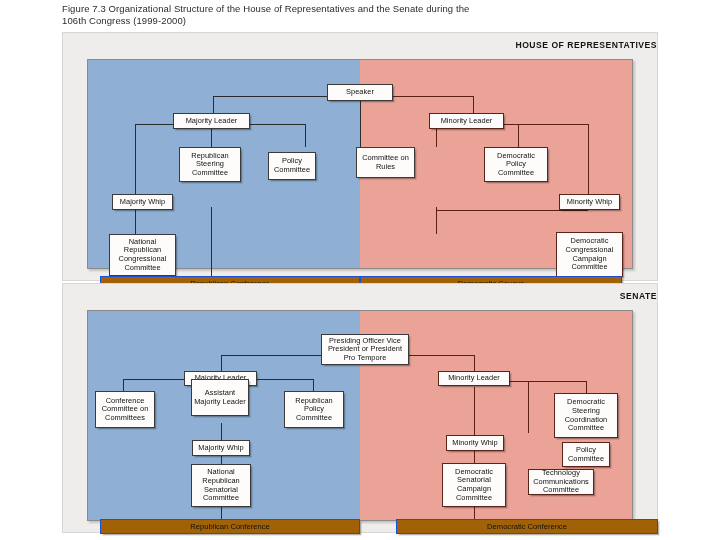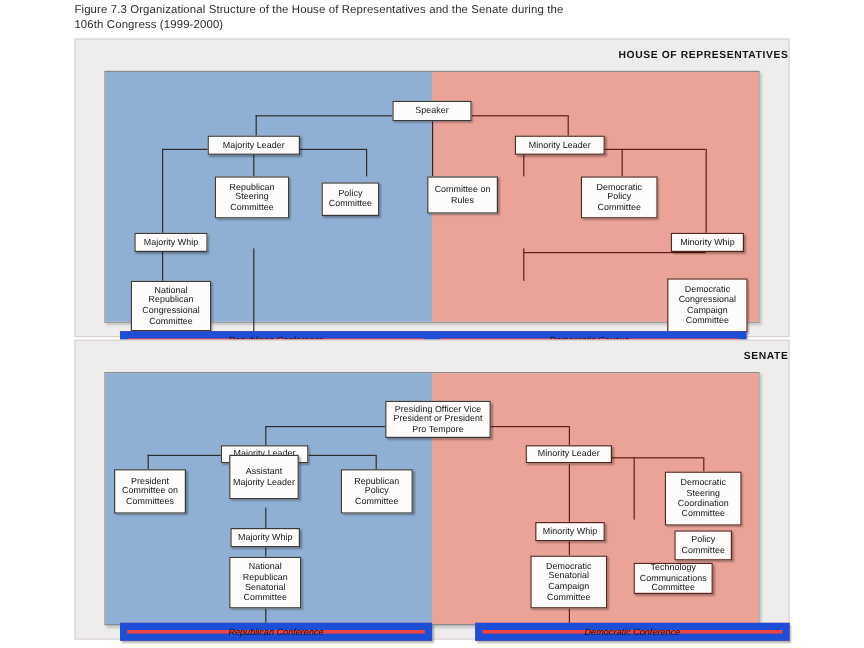--- a/index.html
+++ b/index.html
@@ -91,30 +91,29 @@
     align-items: center;
     justify-content: center;
     padding: 1px 2px;
     box-sizing: border-box;
     letter-spacing: 0.05px;
   }
   .box.red-edge { border-color: #5a241b; }
 
   .conference-bar {
     position: absolute;
-    background: #ef4444;
-    border: 6px solid #1d4ed8;
+    background: #a16207;
+    border: 1px solid #1d4ed8;
     box-shadow: 1.5px 1.5px 1.5px rgba(0,0,0,0.30);
     font-size: 7.6px;
     display: flex;
     align-items: center;
     justify-content: center;
     color: #111111;
     box-sizing: border-box;
-    font-style: italic;
   }
 </style>
 </head>
 <body>
 
 <div id="figure-caption">Figure 7.3  Organizational Structure of the House of Representatives and the Senate during the 106th Congress (1999-2000)</div>
 
 <div class="panel" id="house-panel">
   <div class="panel-title">HOUSE OF REPRESENTATIVES</div>
 
@@ -199,21 +198,21 @@
     <div class="ln v rd" style="left:498px; top:70px; height:12px;"></div>
     <div class="ln v rd" style="left:440px; top:70px; height:52px;"></div>
     <div class="ln v rd" style="left:386px; top:76px; height:48px;"></div>
     <div class="ln v rd" style="left:386px; top:140px; height:12px;"></div>
     <div class="ln v rd" style="left:386px; top:196px; height:12px;"></div>
 
     <div class="box" style="left:233px; top:23px; width:88px; height:31px;">Presiding Officer Vice President or President Pro Tempore</div>
 
     <div class="box" style="left:96px; top:60px; width:73px; height:15px;">Majority Leader</div>
 
-    <div class="box" style="left:7px; top:80px; width:60px; height:37px;">President Committee on Committees</div>
+    <div class="box" style="left:7px; top:80px; width:60px; height:37px;">Conference Committee on Committees</div>
 
     <div class="box" style="left:103px; top:68px; width:58px; height:37px;">Assistant Majority Leader</div>
 
     <div class="box" style="left:196px; top:80px; width:60px; height:37px;">Republican Policy Committee</div>
 
     <div class="box" style="left:104px; top:129px; width:58px; height:16px;">Majority Whip</div>
 
     <div class="box" style="left:103px; top:153px; width:60px; height:43px;">National Republican Senatorial Committee</div>
 
     <div class="box red-edge" style="left:350px; top:60px; width:72px; height:15px;">Minority Leader</div>

